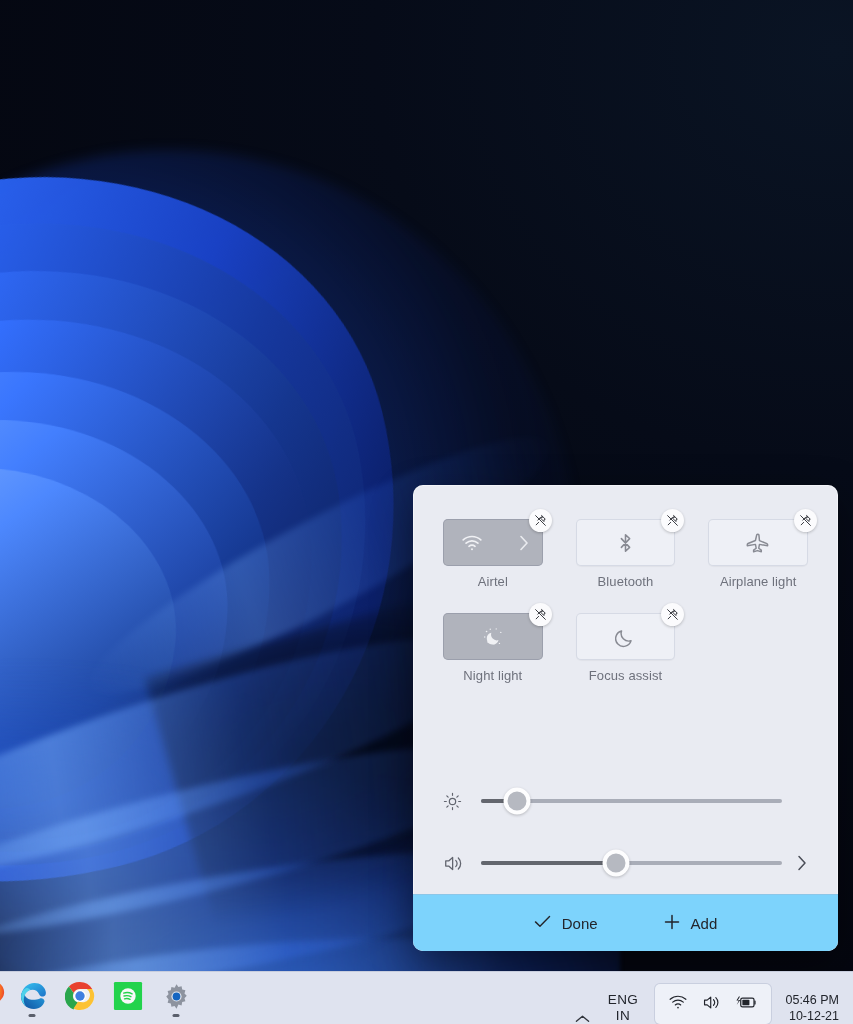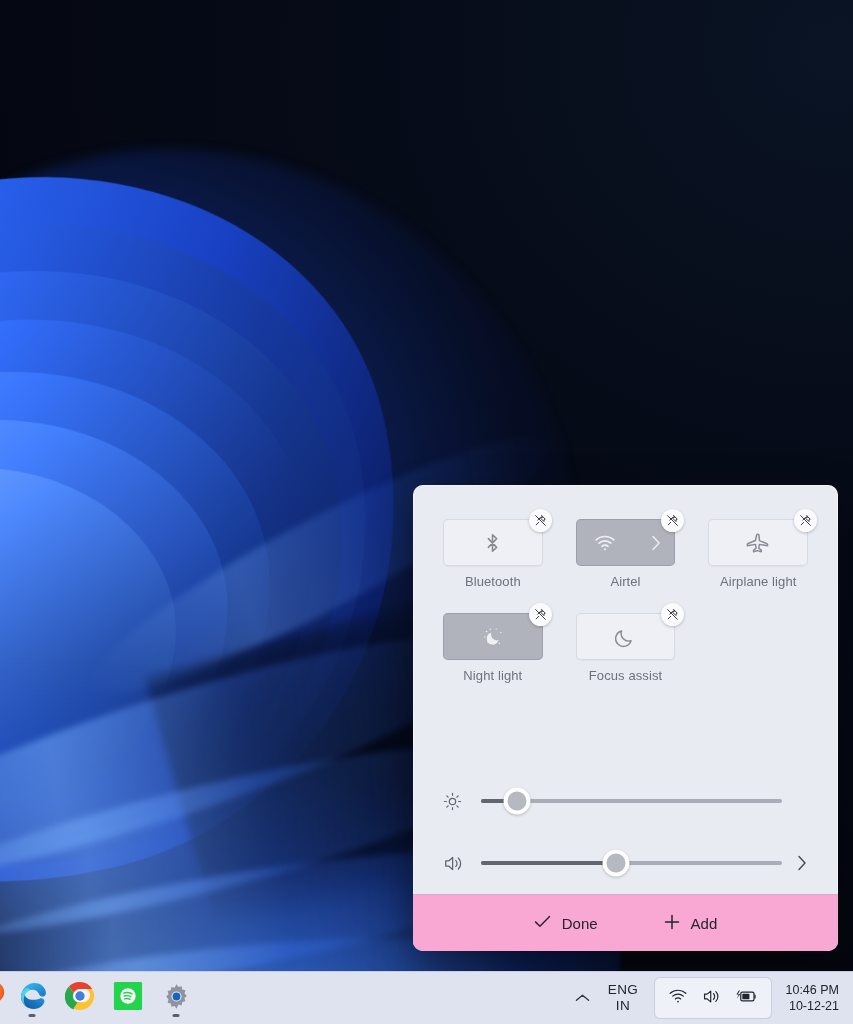--- a/index.html
+++ b/index.html
@@ -183,21 +183,21 @@
     transform: translate(-50%,-50%);
   }
   .slider-chev { width: 26px; text-align:right; color:#4b4e58; display:flex; justify-content:flex-end; align-items:center; }
 
   .qs-footer {
     height: 56px;
     display:flex;
     align-items:center;
     justify-content:center;
     gap: 46px;
-    background: #f9a8d4;
+    background: #7dd3fc;
     border-top: 1px solid rgba(170,176,195,.35);
   }
   .foot-btn {
     display:flex; align-items:center; gap:11px;
     font-size: 15px; color: #23252b;
     padding: 6px 10px; border-radius: 5px;
   }
   .foot-btn svg { color:#23252b; }
 
   
@@ -214,21 +214,21 @@
     width: 48px; height: 48px;
     display:flex; align-items:center; justify-content:center;
   }
   .tb-app .underline {
     position:absolute; bottom: 5px; left:50%; transform:translateX(-50%);
     width: 7px; height: 3px; border-radius: 2px; background:#5a5f6b;
   }
 
   .tb-right {
     position:absolute; right: 0; top:0; height: 52px;
-    display:flex; align-items:center; gap: 0;
+    display:flex; align-items:flex-end; gap: 0;
     padding-right: 6px;
   }
   .tb-chevron { width: 34px; display:flex; align-items:center; justify-content:center; color:#31343c; }
   .tb-lang {
     width: 48px;
     display:flex; flex-direction:column; align-items:center; justify-content:center;
     font-size: 13.5px; line-height: 16px; color:#22252c; letter-spacing:.4px;
   }
   .tb-tray {
     display:flex; align-items:center; gap:14px;
@@ -293,39 +293,20 @@
 
         <div class="tile-cell">
           <div class="pin-badge">
             <svg width="13" height="13" viewBox="0 0 24 24" fill="none" stroke="currentColor" stroke-width="1.7" stroke-linecap="round">
               <path d="M14.5 3.2 20.8 9.5l-2.1 1.1-.4 3.3-6.9-6.9 3.3-.4z"></path>
               <path d="M11.4 7 7 11.4"></path>
               <path d="M4 20l4.6-4.6"></path>
               <path d="M3 3l18 18"></path>
             </svg>
           </div>
-          <div class="tile">
-            <span class="glyph-icon">
-              <svg width="17" height="22" viewBox="0 0 17 24" fill="none" stroke="currentColor" stroke-width="1.7" stroke-linecap="round" stroke-linejoin="round">
-                <path d="M4 7.2 13 16.8 8.5 21V3l4.5 4.2L4 16.8"></path>
-              </svg>
-            </span>
-          </div>
-          <div class="tile-label">Bluetooth</div>
-        </div>
-
-        <div class="tile-cell">
-          <div class="pin-badge">
-            <svg width="13" height="13" viewBox="0 0 24 24" fill="none" stroke="currentColor" stroke-width="1.7" stroke-linecap="round">
-              <path d="M14.5 3.2 20.8 9.5l-2.1 1.1-.4 3.3-6.9-6.9 3.3-.4z"></path>
-              <path d="M11.4 7 7 11.4"></path>
-              <path d="M4 20l4.6-4.6"></path>
-              <path d="M3 3l18 18"></path>
-            </svg>
-          </div>
           <div class="tile active with-chevron">
             <span class="glyph-icon">
               <svg width="22" height="18" viewBox="0 0 24 20" fill="none" stroke="currentColor" stroke-width="1.8" stroke-linecap="round">
                 <path d="M2.2 6.6C5 4.1 8.4 2.8 12 2.8s7 1.3 9.8 3.8"></path>
                 <path d="M5.4 10.2C7.3 8.5 9.6 7.6 12 7.6s4.7.9 6.6 2.6"></path>
                 <path d="M8.6 13.7c1-.9 2.1-1.4 3.4-1.4s2.4.5 3.4 1.4"></path>
                 <circle cx="12" cy="17" r="1.1" fill="currentColor" stroke="none"></circle>
               </svg>
             </span>
             <span class="chev">
@@ -341,20 +322,39 @@
           <div class="pin-badge">
             <svg width="13" height="13" viewBox="0 0 24 24" fill="none" stroke="currentColor" stroke-width="1.7" stroke-linecap="round">
               <path d="M14.5 3.2 20.8 9.5l-2.1 1.1-.4 3.3-6.9-6.9 3.3-.4z"></path>
               <path d="M11.4 7 7 11.4"></path>
               <path d="M4 20l4.6-4.6"></path>
               <path d="M3 3l18 18"></path>
             </svg>
           </div>
           <div class="tile">
             <span class="glyph-icon">
+              <svg width="17" height="22" viewBox="0 0 17 24" fill="none" stroke="currentColor" stroke-width="1.7" stroke-linecap="round" stroke-linejoin="round">
+                <path d="M4 7.2 13 16.8 8.5 21V3l4.5 4.2L4 16.8"></path>
+              </svg>
+            </span>
+          </div>
+          <div class="tile-label">Bluetooth</div>
+        </div>
+
+        <div class="tile-cell">
+          <div class="pin-badge">
+            <svg width="13" height="13" viewBox="0 0 24 24" fill="none" stroke="currentColor" stroke-width="1.7" stroke-linecap="round">
+              <path d="M14.5 3.2 20.8 9.5l-2.1 1.1-.4 3.3-6.9-6.9 3.3-.4z"></path>
+              <path d="M11.4 7 7 11.4"></path>
+              <path d="M4 20l4.6-4.6"></path>
+              <path d="M3 3l18 18"></path>
+            </svg>
+          </div>
+          <div class="tile">
+            <span class="glyph-icon">
               <svg width="24" height="22" viewBox="0 0 26 24" fill="none" stroke="currentColor" stroke-width="1.6" stroke-linejoin="round">
                 <path d="M11.6 3.1c.5-.9 1.9-.9 2.4 0l.6 6.3 8.1 3.3c.5.2.8.7.8 1.2v1.2l-8.9-1.6-.8 4.2 2.8 2v1.8l-4.2-1.2-4.2 1.2v-1.8l2.8-2-.8-4.2L1.3 15v-1.2c0-.5.3-1 .8-1.2l8.1-3.3z"></path>
               </svg>
             </span>
           </div>
           <div class="tile-label">Airplane light</div>
         </div>
 
         <div class="tile-cell row2">
           <div class="pin-badge">
@@ -574,20 +574,20 @@
           <svg width="23" height="17" viewBox="0 0 26 18" fill="none" stroke="currentColor" stroke-width="1.4" stroke-linecap="round" stroke-linejoin="round">
             <rect x="6.5" y="4" width="15" height="10" rx="2"></rect>
             <path d="M22.6 7.4v3.2"></path>
             <path d="M4.4 2.2 1.6 6.6h2.7L2 11.6l4-5.4H3.3l2.4-4z" fill="currentColor" stroke="none"></path>
             <rect x="8.3" y="5.8" width="8" height="6.4" rx="1" fill="currentColor" stroke="none"></rect>
           </svg>
         </span>
       </div>
 
       <div class="tb-clock">
-        <span>10:46 PM</span>
+        <span>05:46 PM</span>
         <span>10-12-21</span>
       </div>
     </div>
 
   </div>
 
 </div>
 
 </body></html>

